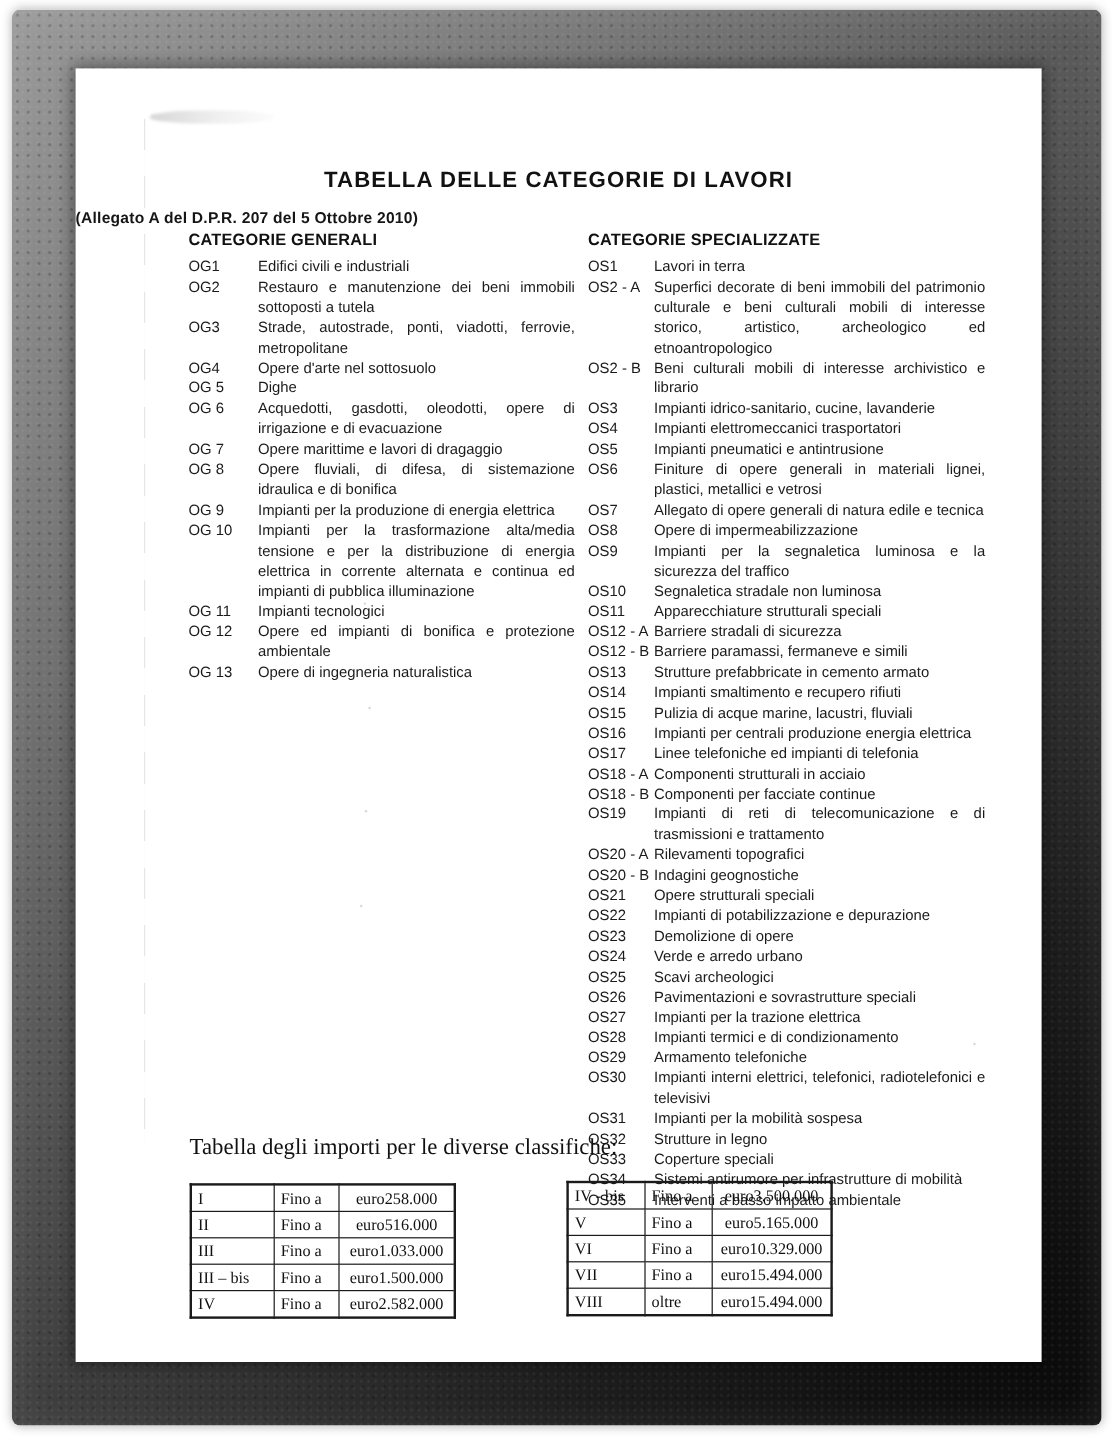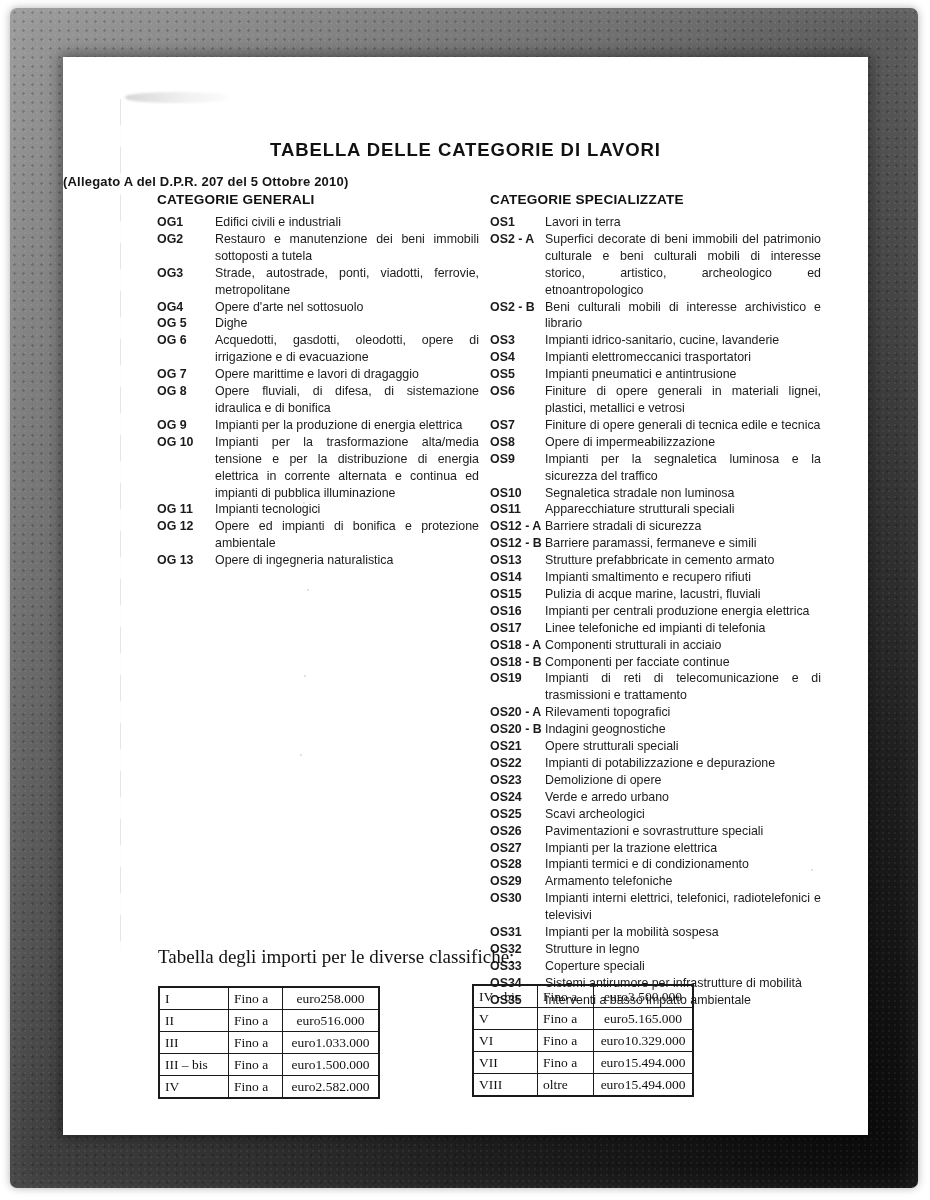--- a/index.html
+++ b/index.html
@@ -55,21 +55,21 @@
     text-align: left; font-size: 13px; font-weight: bold; letter-spacing: 0.2px;
     color: #151515;
   }
 
   
   .cat-col { position: absolute; top: 134px; font-size: 12.4px; line-height: 16.9px; }
   .col-general { left: 94px; width: 322px; }
   .col-specialized { left: 427px; width: 331px; }
   .col-heading { font-size: 13.6px; font-weight: bold; letter-spacing: 0.2px; line-height: 17px; margin-bottom: 6px; color: #111; }
   .cat-row { display: flex; align-items: flex-start; }
-  .cat-code { flex: 0 0 58px; width: 58px; font-weight: bold; white-space: nowrap; }
+  .cat-code { flex: 0 0 58px; width: 58px; font-weight: normal; white-space: nowrap; }
   .col-specialized .cat-code { flex-basis: 55px; width: 55px; }
   .cat-desc { flex: 1; text-align: justify; }
 
   
   .importi-caption {
     position: absolute; left: 95px; top: 889px;
     font-family: "Liberation Serif", serif; font-size: 19px; color: #111;
   }
   .importi-table {
     position: absolute; border-collapse: collapse;
@@ -205,21 +205,21 @@
     <span class="cat-desc">Impianti pneumatici e antintrusione</span>
   </div>
 
   <div class="cat-row">
     <span class="cat-code">OS6</span>
     <span class="cat-desc">Finiture di opere generali in materiali lignei, plastici, metallici e vetrosi</span>
   </div>
 
   <div class="cat-row">
     <span class="cat-code">OS7</span>
-    <span class="cat-desc">Finiture di opere generali di tecnica edile e tecnica</span>
+    <span class="cat-desc">Allegato di opere generali di natura edile e tecnica</span>
   </div>
 
   <div class="cat-row">
     <span class="cat-code">OS8</span>
     <span class="cat-desc">Opere di impermeabilizzazione</span>
   </div>
 
   <div class="cat-row">
     <span class="cat-code">OS9</span>
     <span class="cat-desc">Impianti per la segnaletica luminosa e la sicurezza del traffico</span>

